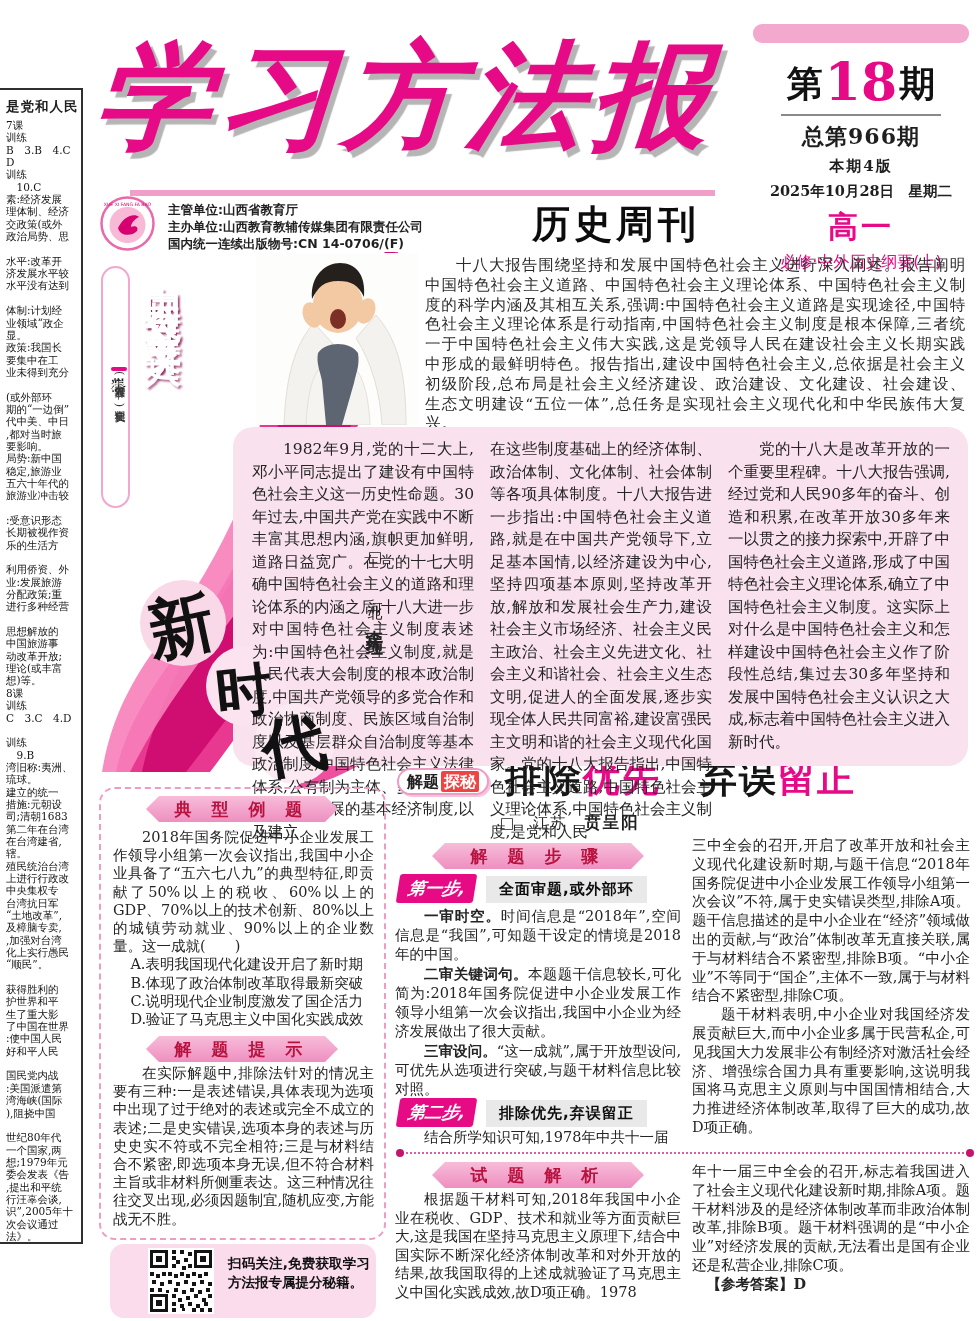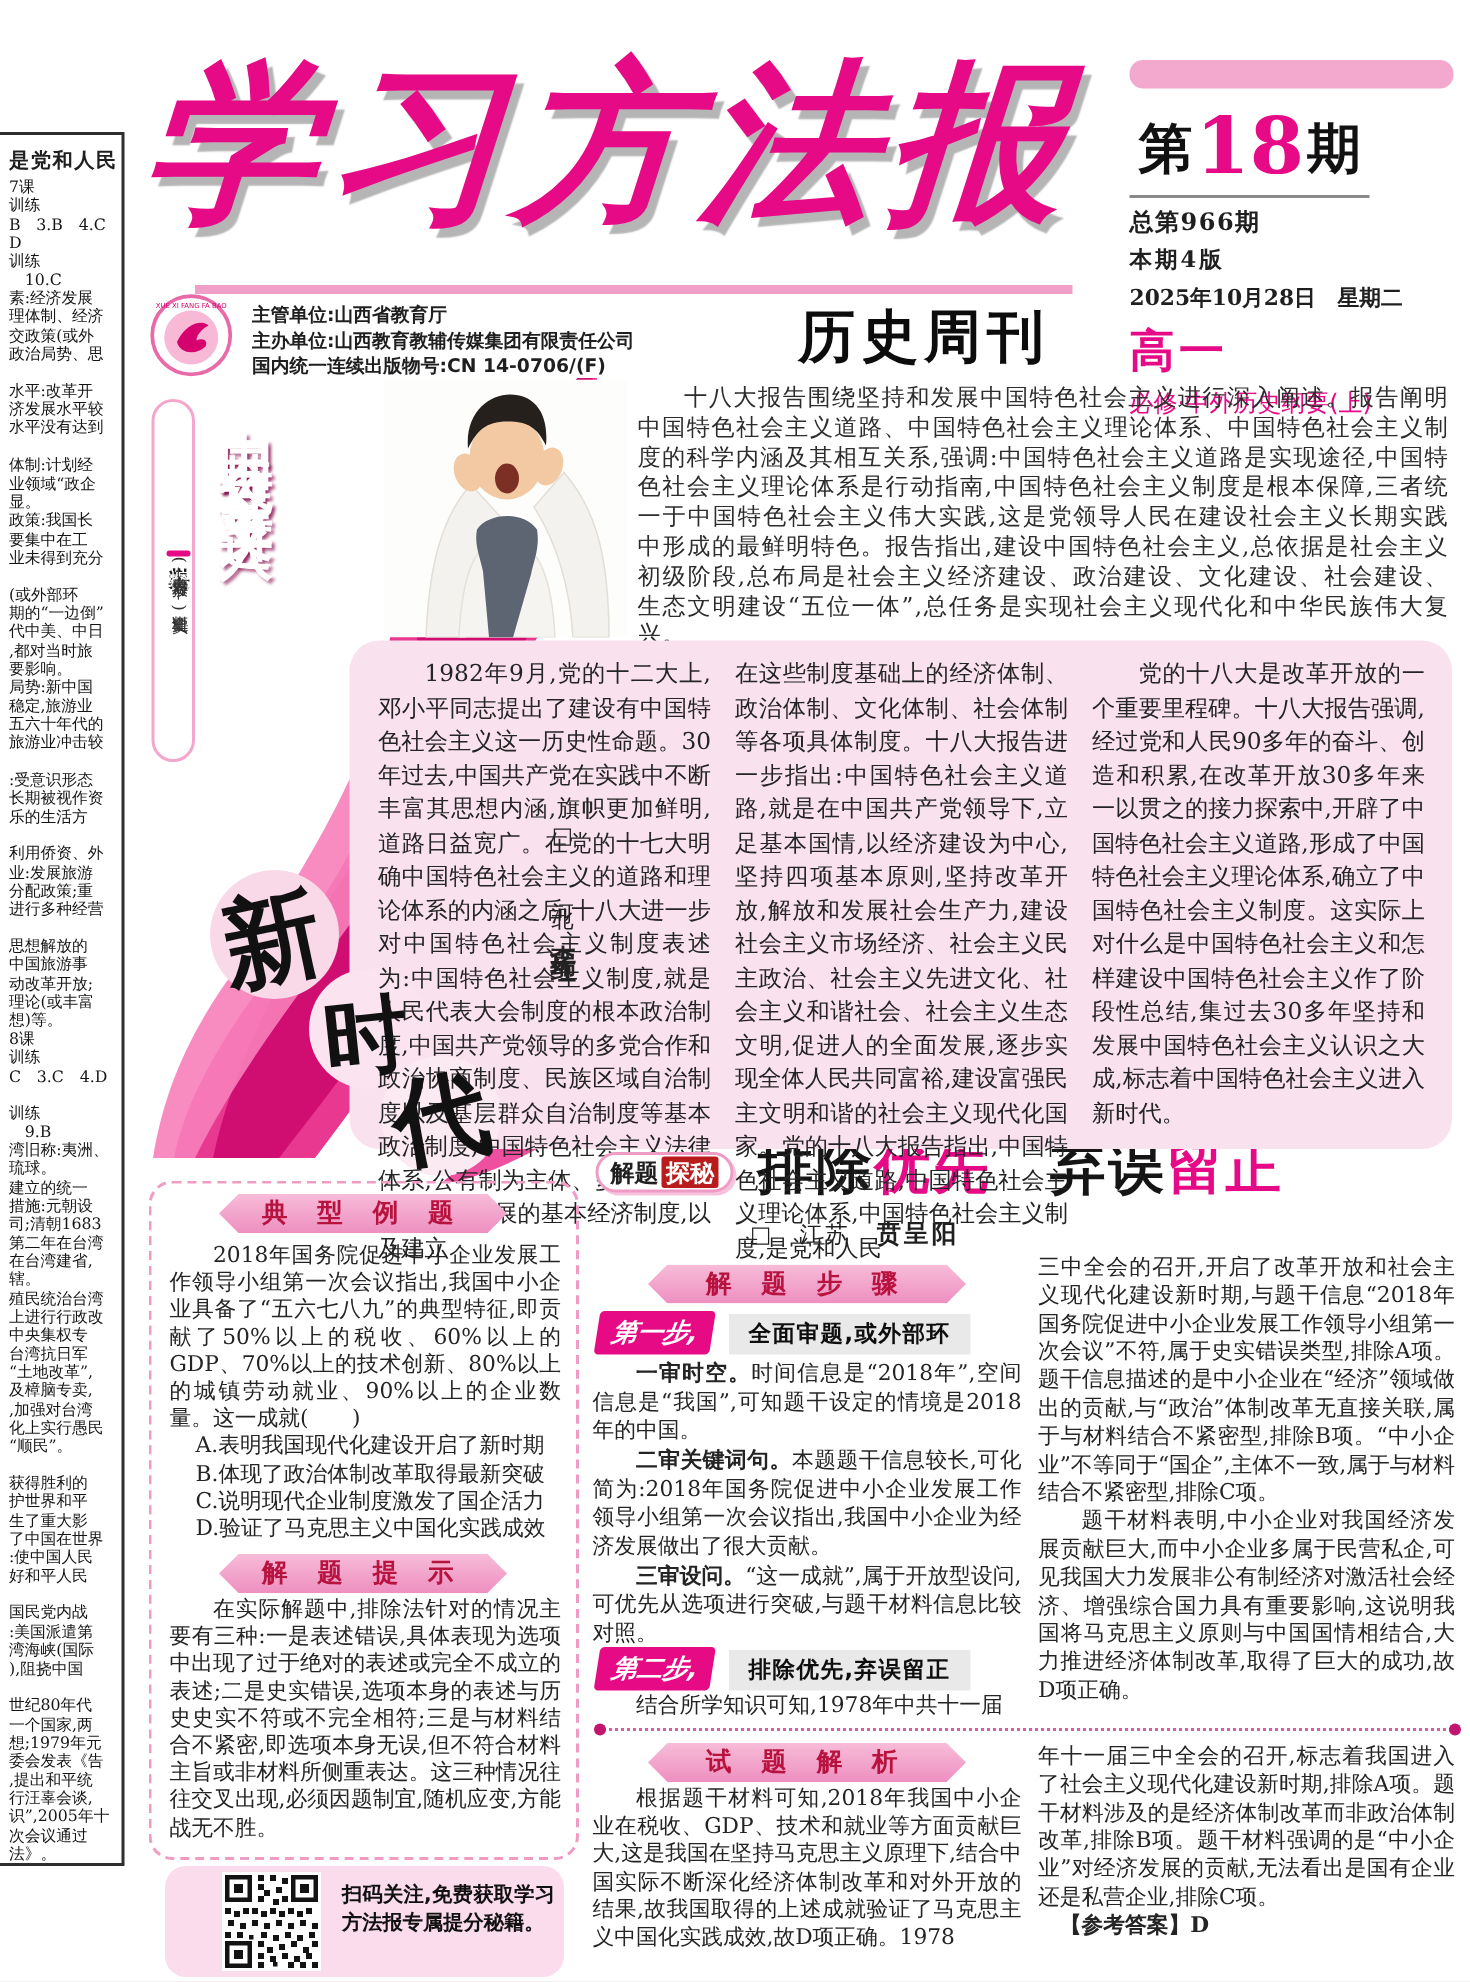--- a/index.html
+++ b/index.html
@@ -5,25 +5,25 @@
 *{margin:0;padding:0;box-sizing:border-box}
 body{background:#d9d9d9;font-family:"DejaVu Serif","Liberation Serif",serif}
 .page{position:relative;width:980px;height:1321px;margin:0 auto;background:#ffffff;overflow:hidden;color:#1f1f1f}
 .abs{position:absolute}
 
 .sidebar{position:absolute;left:-38px;top:88px;width:121px;height:1156px;border:2px solid #2f2f2f;background:#fff;padding:8px 4px 6px 42px;z-index:5}
 .sb-head{font-weight:bold;font-size:13.5px;letter-spacing:1px;margin-bottom:3px;white-space:nowrap}
 .sb-lines{white-space:pre-line;font-size:10.5px;line-height:12.35px;color:#141414}
 
 .mh-title{position:absolute;left:96px;top:6px;width:660px;height:190px;font-family:"DejaVu Sans","Liberation Sans",sans-serif;font-weight:900;font-style:italic;font-size:116px;line-height:180px;color:#e60a87;letter-spacing:8px;white-space:nowrap;transform:skewX(-4deg);text-shadow:5px 6px 1px rgba(70,70,70,.4)}
-.issue-box{position:absolute;left:753px;top:40px;width:216px;}
+.issue-box{position:absolute;left:753px;top:24px;width:216px;text-align:center}
 .pinkbar{height:19px;border-radius:9px;background:#f2a9cd;margin-bottom:8px}
 .issue-line{font-size:36px;font-weight:bold;color:#111;border-bottom:2px solid #8a8a8a;display:inline-block;padding:0 6px 2px}
 .issue-line .no{font-size:52px;color:#e60a87;font-family:"DejaVu Serif",serif;vertical-align:-4px;padding:0 2px}
-.total-issue{font-size:16px;font-weight:bold;margin-top:6px;letter-spacing:1px}
+.total-issue{font-size:22px;font-weight:bold;margin-top:6px;letter-spacing:1px}
 .pages-note{font-size:15px;font-weight:bold;margin-top:5px;letter-spacing:2px}
 .mh-date{font-size:14.5px;font-weight:bold;margin-top:6px;white-space:nowrap}
 .grade{font-size:30px;font-weight:900;color:#e60a87;margin-top:6px;letter-spacing:3px;font-family:"DejaVu Sans",sans-serif}
 .volume{font-size:16px;font-weight:normal;color:#e60a87;margin-top:4px;white-space:nowrap;font-family:"DejaVu Sans",sans-serif}
 .pub-line{position:absolute;left:130px;top:190px;width:585px;height:6px;background:#f09fc8}
 .pub-info{position:absolute;left:168px;top:201px;width:350px;font-size:12.5px;font-weight:bold;line-height:17px;font-family:"DejaVu Sans",sans-serif;white-space:nowrap}
 .edition-box{position:absolute;left:518px;top:197px;width:196px;height:55px;background:#fff;text-align:center;font-size:38px;font-weight:900;letter-spacing:4px;line-height:55px;font-family:"DejaVu Sans",sans-serif;color:#0c0c0c}
 
 .tag-capsule{position:absolute;left:101px;top:266px;width:29px;height:242px;border:2px solid #f3a7cc;border-radius:15px;writing-mode:vertical-rl;text-align:center;font-size:14px;padding:8px 0;background:#fff;z-index:6}
 .tag-capsule .hl{background:#e60a84;color:#fff;padding:2px 0;border-radius:2px}
@@ -38,21 +38,21 @@
 .intro-src{text-align:right;font-weight:bold;margin-top:3px;letter-spacing:0}
 .pinkbox{position:absolute;left:233px;top:427px;width:735px;height:339px;background:#f9e2ee;border-radius:20px;z-index:1}
 .fcol{position:absolute;top:438px;width:222px;font-size:15.5px;line-height:22.5px;text-align:justify;color:#242424;z-index:2}
 .fcol .indent{text-indent:2em}
 
 .exbox{position:absolute;left:99px;top:787px;width:287px;height:453px;border:2px dashed #ef9cc5;border-radius:16px;z-index:2}
 .ribbon{position:absolute;height:26px;line-height:26px;text-align:center;background:linear-gradient(180deg,#f7bcd8,#ee8fc0);clip-path:polygon(0 50%,13px 0,calc(100% - 13px) 0,100% 50%,calc(100% - 13px) 100%,13px 100%);color:#b8123f;font-weight:bold;font-size:17px;letter-spacing:7px;z-index:3;font-family:"DejaVu Sans",sans-serif;white-space:nowrap}
 .bp{position:absolute;text-align:justify;color:#242424}
 .opt{white-space:nowrap;padding-left:1.2em}
 .cap2{position:absolute;left:397px;top:768px;height:27px;border:2px solid #ef9cc5;border-radius:14px;background:#fff;padding:1px 8px;font-size:16px;font-weight:bold;line-height:21px;z-index:3;white-space:nowrap;font-family:"DejaVu Sans",sans-serif;box-shadow:2px 2px 0 #f6c3dd}
-.cap2 .pk{background:#b91c1c;color:#fff;padding:1px 3px;border-radius:2px;margin-left:2px}
+.cap2 .pk{background:#ef4444;color:#fff;padding:1px 3px;border-radius:2px;margin-left:2px}
 .headline{position:absolute;left:505px;top:754px;width:460px;font-size:37px;font-weight:700;letter-spacing:2px;font-family:"DejaVu Sans",sans-serif;white-space:nowrap;color:#151515}
 .headline .pk{color:#e60a87}
 .s-byline{position:absolute;left:500px;top:812px;width:330px;text-align:left;font-size:15px;letter-spacing:2px}
 .s-byline b{font-size:16.5px}
 .step-tag{position:absolute;background:#e60a84;color:#fff;font-weight:bold;font-style:italic;font-size:17px;padding:3px 10px;transform:skewX(-9deg);border-radius:3px;z-index:3;font-family:"DejaVu Sans",sans-serif;white-space:nowrap}
 .step-sub{position:absolute;background:#e9e9e9;color:#0e0e0e;font-weight:bold;font-size:15px;padding:4px 13px;letter-spacing:1px;z-index:3;font-family:"DejaVu Sans",sans-serif;white-space:nowrap}
 .dotsep{position:absolute;left:398px;top:1152px;width:574px;border-top:2px dotted #d95ea5;z-index:2}
 .dotsep i{position:absolute;width:8px;height:8px;border-radius:50%;background:#c2156f;top:-5px}
 .dotsep .b1{left:-2px}.dotsep .b2{right:-2px}
 .qrblock{position:absolute;left:110px;top:1244px;width:266px;height:74px;background:#fadcec;border-radius:14px;z-index:2}

